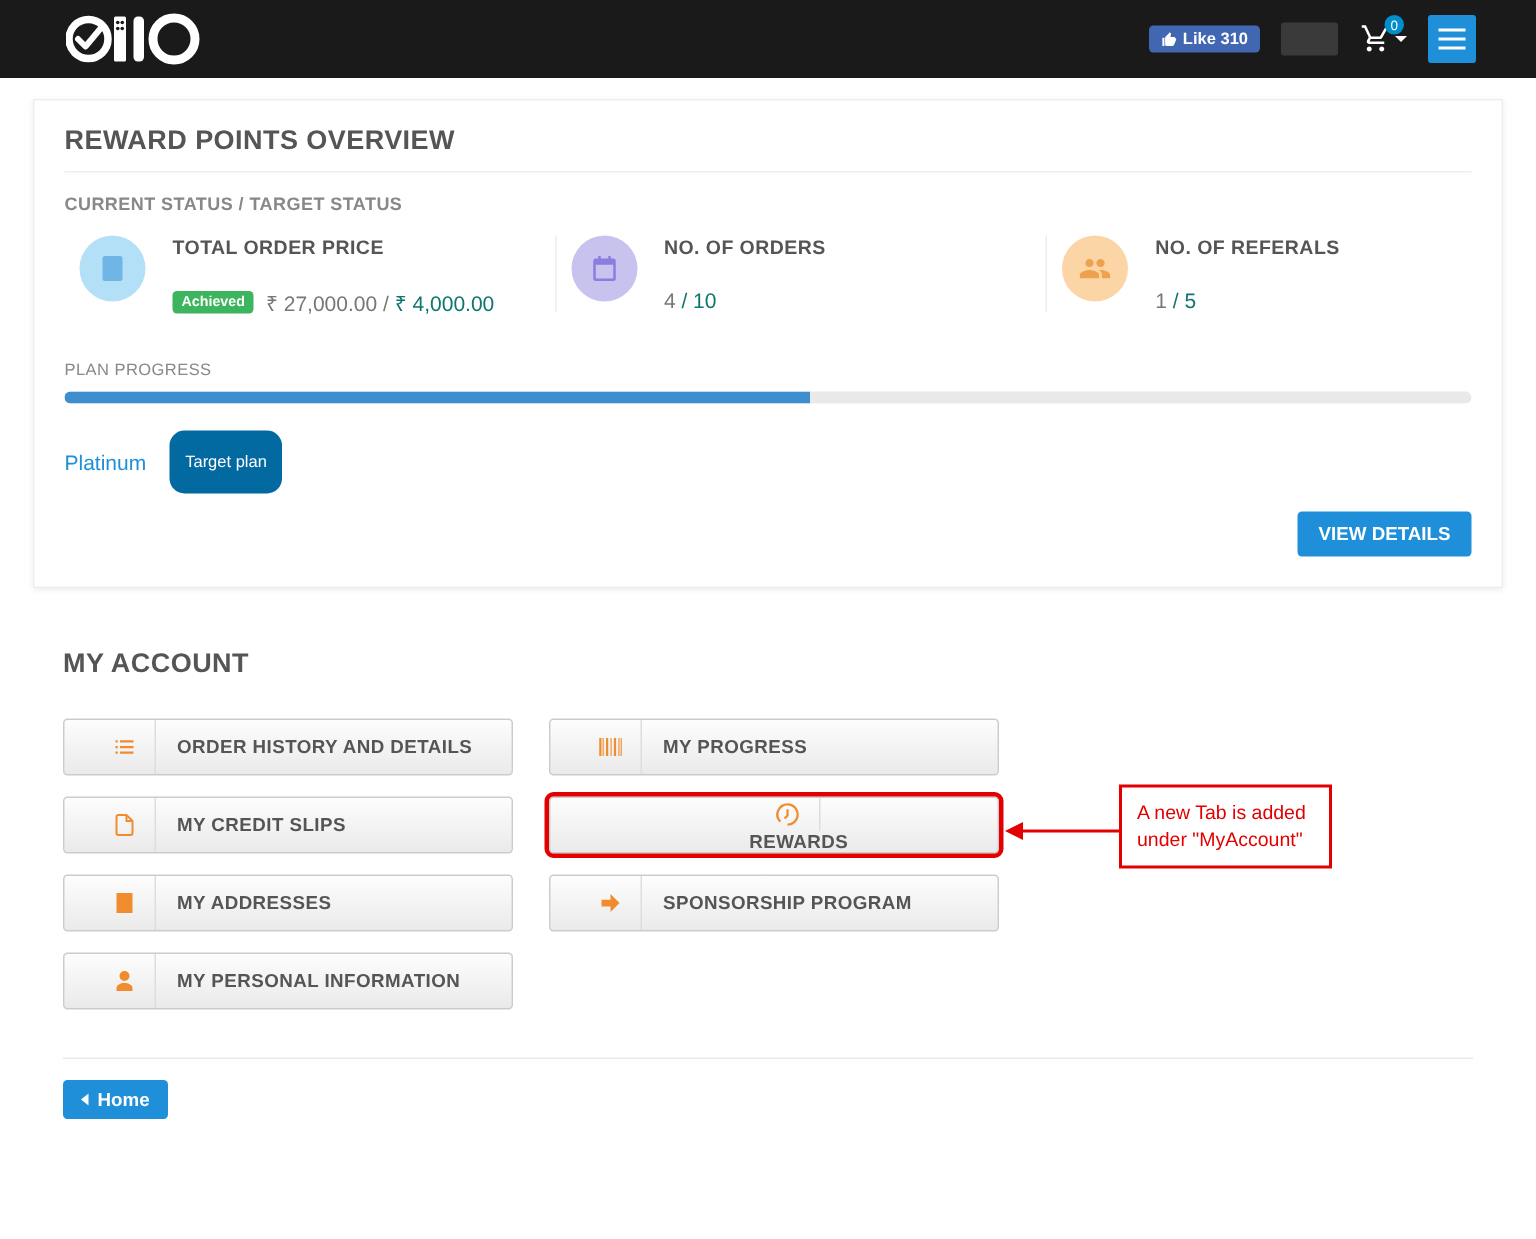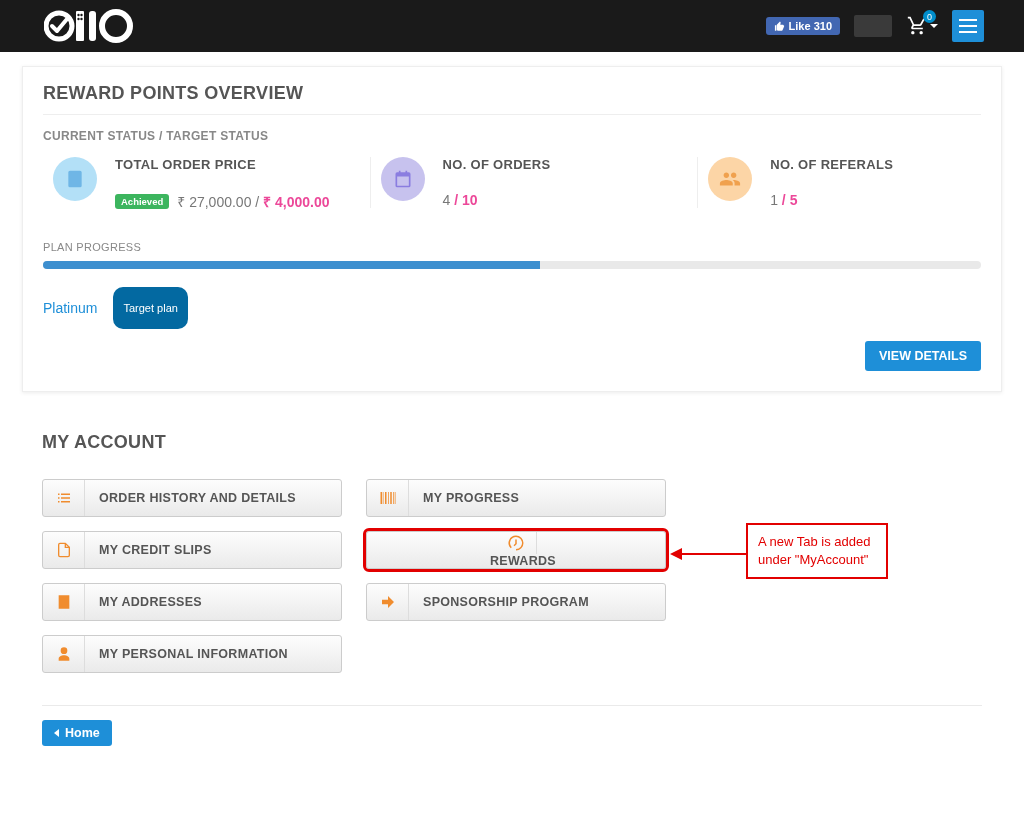--- a/index.html
+++ b/index.html
@@ -32,37 +32,37 @@
   .stat:nth-child(3){ flex:0.9; }
   .stat-icon { width:44px; height:44px; border-radius:50%; display:flex; align-items:center; justify-content:center; flex-shrink:0;}
   .ic-blue { background:#b3e0f7; color:#6fb6e6;}
   .ic-violet { background:#c7c2ee; color:#8a7de0;}
   .ic-orange { background:#fcd5a6; color:#f0a14e;}
   .stat-body { display:flex; flex-direction:column; gap:20px; }
   .stat-title { font-size:13px; font-weight:700; color:#555; letter-spacing:.3px;}
   .stat-row { display:flex; align-items:center; gap:8px; }
   .badge-green { background:#3cb55e; color:#fff; font-size:9.5px; font-weight:700; padding:2px 6px; border-radius:3px;}
   .stat-val { font-size:14px; color:#777; font-weight:500; }
-  .stat-val b { color:#ec4899; font-weight:700; }
+  .stat-val b { color:#0f766e; font-weight:400; }
 
   .plan-label { font-size:11px; color:#888; margin:30px 0 8px 0; letter-spacing:.3px;}
   .progress { height:8px; background:#e9e9e9; border-radius:4px; overflow:hidden; }
   .progress-bar { height:100%; background:#3d8fcf; }
   .plan-row { display:flex; justify-content:flex-start; align-items:center; gap:16px; margin-top:18px; font-size:14px;}
   .plan-name { color:#1e8fd8; }
   .badge-pill { background:#0369a1; color:#fff; font-size:11px; padding:15px 10px; border-radius:10px;}
   .btn-primary { background:#1e8fd8; color:#fff; border:none; font-size:12.5px; font-weight:600; padding:8px 14px; border-radius:3px; margin-top:12px; float:right; cursor:pointer;}
   .clearfix::after{content:"";display:table;clear:both;}
 
   
   .account-section { margin: 40px 42px 16px 42px; }
   .account-section h2 { font-size:18px; font-weight:700; color:#555; letter-spacing:.3px; margin-bottom:26px;}
   .welcome { font-size:12.5px; color:#888; margin-bottom:20px; }
   .tiles { display:grid; grid-template-columns: 300px 300px; gap:14px 24px; }
-  .tile { display:flex; align-items:center; height:38px; border:1px solid #ccc; background:linear-gradient(#fdfdfd,#eaeaea); border-radius:3px; cursor:pointer; text-decoration:none; }
+  .tile { display:flex; align-items:center; height:38px; border:1px solid #ccc; background:linear-gradient(#fdfdfd,#eaeaea); border-radius:3px; cursor:pointer; text-decoration:none;padding-left:19px; }
   .tile-icon { width:42px; height:100%; display:flex; align-items:center; justify-content:center; border-right:1px solid #ddd; color:#f08c2e; }
   .tile-label { font-size:12.5px; font-weight:700; color:#555; letter-spacing:.3px; padding-left:14px;}
   .tile.highlight { outline:3px solid #e20000;flex-direction:column; }
   
   .annot { position:absolute; }
   .annot-box { border:2px solid #e20000; color:#e20000; font-size:13px; padding:8px 10px; line-height:1.4; width:142px;}
 
   .divider { border-top:1px solid #eaeaea; margin:32px 0 14px 0;}
   .btn-home { background:#1e8fd8; color:#fff; border:none; font-size:12.5px; font-weight:600; padding:6px 12px; border-radius:3px; display:inline-flex; align-items:center; gap:6px; cursor:pointer;}
   .btn-home .chev { width:0;height:0;border-top:4px solid transparent;border-bottom:4px solid transparent;border-right:5px solid #fff;}

